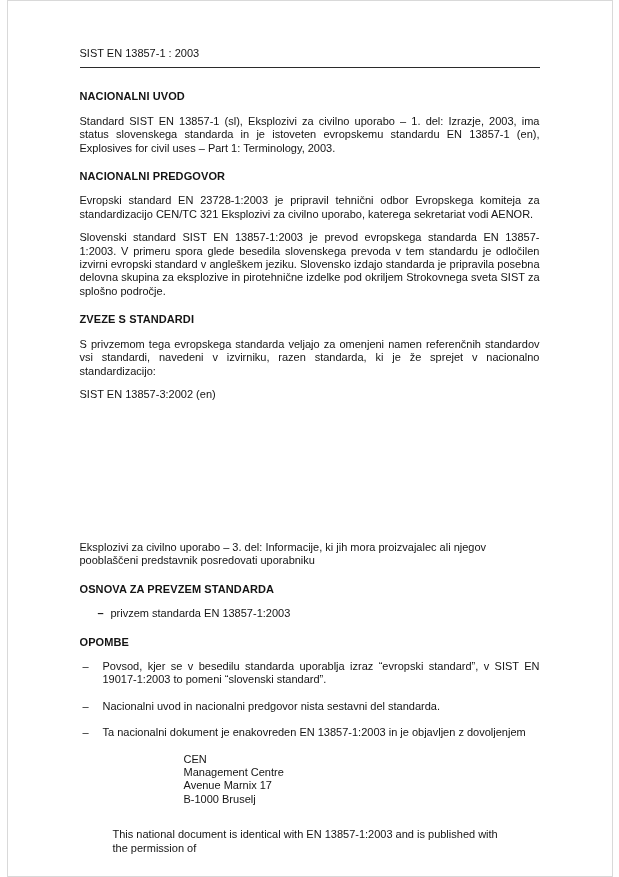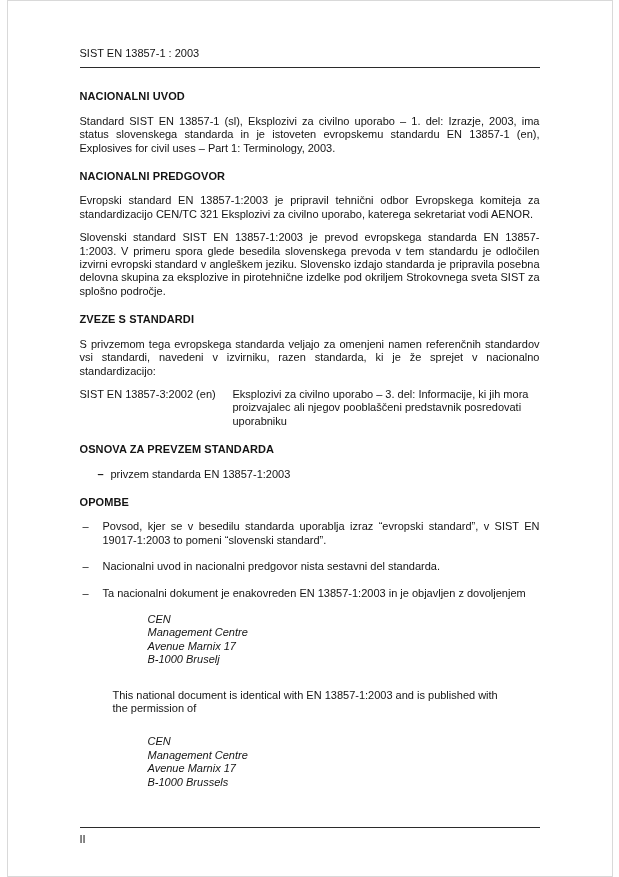--- a/index.html
+++ b/index.html
@@ -40,20 +40,21 @@
   .section-heading.first {
     margin-top: 4px;
   }
   p.body-par {
     margin: 0 0 10px 0;
     text-align: justify;
   }
   .ref-row {
     display: flex;
     margin: 3px 0 10px 0;
+    flex-direction: column;
   }
   .ref-label {
     flex: 0 0 153px;
   }
   .ref-text {
     flex: 1;
   }
   .bullet-row {
     display: flex;
     padding-left: 3px;
@@ -68,22 +69,21 @@
   }
   .bullet-row.osnova-row {
     padding-left: 18px;
     margin-bottom: 9px;
   }
   .bullet-row.osnova-row .dash {
     flex: 0 0 13px;
     font-weight: bold;
   }
   .address {
-    margin-left: 68px;
-    font-style: italic;
+    margin-left: 104px;
   }
   .address.addr-first {
     margin-top: 3px;
     margin-bottom: 22px;
   }
   .english-note {
     margin: 0 30px 20px 33px;
     text-align: left;
   }
   .footer {
@@ -104,21 +104,21 @@
   <div class="doc-header">
     <span>SIST EN 13857-1 : 2003</span>
   </div>
 
   <div class="content">
 
     <div class="section-heading first">NACIONALNI UVOD</div>
     <p class="body-par">Standard SIST EN 13857-1 (sl), Eksplozivi za civilno uporabo – 1. del: Izrazje, 2003, ima status slovenskega standarda in je istoveten evropskemu standardu EN 13857-1 (en), Explosives for civil uses – Part 1: Terminology, 2003.</p>
 
     <div class="section-heading">NACIONALNI PREDGOVOR</div>
-    <p class="body-par">Evropski standard EN 13857-1:2003 je pripravil tehnični odbor Evropskega komiteja za standardizacijo CEN/TC 321 Eksplozivi za civilno uporabo, katerega sekretariat vodi AENOR.</p>
+    <p class="body-par">Evropski standard EN 23728-1:2003 je pripravil tehnični odbor Evropskega komiteja za standardizacijo CEN/TC 321 Eksplozivi za civilno uporabo, katerega sekretariat vodi AENOR.</p>
     <p class="body-par">Slovenski standard SIST EN 13857-1:2003 je prevod evropskega standarda EN 13857-1:2003. V primeru spora glede besedila slovenskega prevoda v tem standardu je odločilen izvirni evropski standard v angleškem jeziku. Slovensko izdajo standarda je pripravila posebna delovna skupina za eksplozive in pirotehnične izdelke pod okriljem Strokovnega sveta SIST za splošno področje.</p>
 
     <div class="section-heading">ZVEZE S STANDARDI</div>
     <p class="body-par">S privzemom tega evropskega standarda veljajo za omenjeni namen referenčnih standardov vsi standardi, navedeni v izvirniku, razen standarda, ki je že sprejet v nacionalno standardizacijo:</p>
     <div class="ref-row">
       <span class="ref-label">SIST EN 13857-3:2002 (en)</span>
       <span class="ref-text">Eksplozivi za civilno uporabo – 3. del: Informacije, ki jih mora proizvajalec ali njegov pooblaščeni predstavnik posredovati uporabniku</span>
     </div>
 
     <div class="section-heading">OSNOVA ZA PREVZEM STANDARDA</div>

